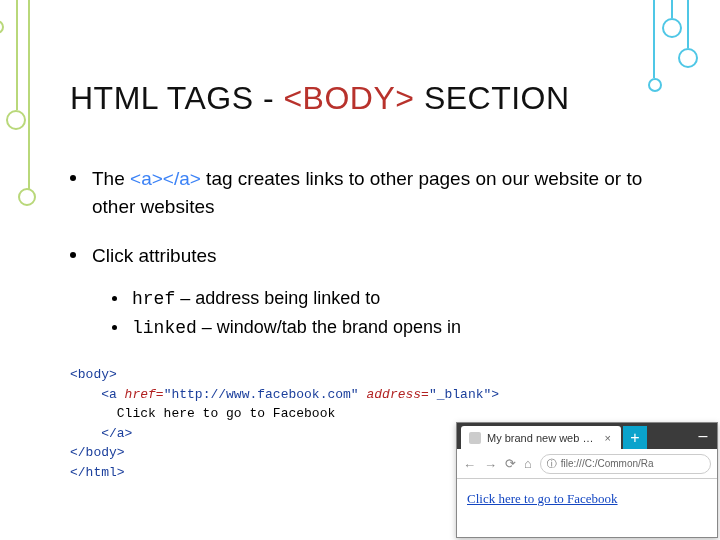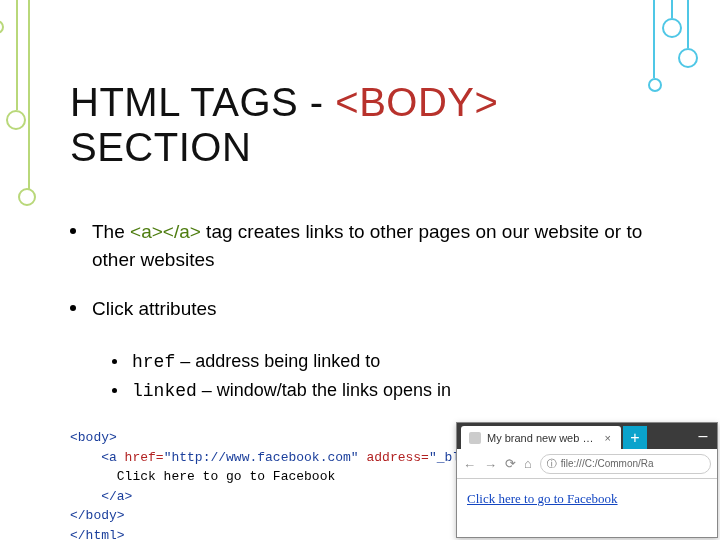--- a/index.html
+++ b/index.html
@@ -33,21 +33,21 @@
   #gl1 { top: -20px; left: 16px; width: 2px; height: 130px; }
   #gl2 { top: -20px; left: 28px; width: 2px; height: 210px; }
 
   .content {
     position: absolute;
     top: 80px;
     left: 70px;
     right: 50px;
   }
   h1 {
-    font-size: 40px;
+    font-size: 32px;
     font-weight: 400;
     letter-spacing: 0.5px;
     margin-bottom: 48px;
     color: #111;
   }
   h1 .red { color: #b8322c; }
 
   ul.main { list-style: none; }
   ul.main > li {
     position: relative;
@@ -59,22 +59,22 @@
   ul.main > li::before {
     content: "";
     position: absolute;
     left: 0;
     top: 10px;
     width: 6px;
     height: 6px;
     background: #000;
     border-radius: 50%;
   }
-  .red-inline { color: #4d7c0f; }
-  ul.sub { list-style: none; margin-top: 24px; }
+  .red-inline { color: #3b82f6; }
+  ul.sub { list-style: none; margin-top: 14px; }
   ul.sub > li {
     position: relative;
     padding-left: 40px;
     font-size: 18px;
     line-height: 1.6;
   }
   ul.sub > li::before {
     content: "";
     position: absolute;
     left: 20px;
@@ -88,21 +88,21 @@
 
   .code-block {
     margin-top: 14px;
     margin-left: 0;
     font-family: Consolas, "Courier New", monospace;
     font-size: 13px;
     line-height: 1.5;
     white-space: pre;
   }
   .cb-tag   { color: #1b3f9c; }
-  .cb-attr  { color: #b22222; }
+  .cb-attr  { color: #b22222; font-style: italic; }
   .cb-str   { color: #1b3f9c; }
   .cb-text  { color: #000; }
 
   
   .mini-browser {
     position: absolute;
     right: 2px;
     bottom: 2px;
     width: 262px;
     height: 116px;
@@ -211,21 +211,21 @@
     <li>
       <span>The </span><span class="red-inline">&lt;a&gt;&lt;/a&gt;</span><span> tag creates links to other pages on our website or to other websites</span>
     </li>
     <li>
       <span>Click attributes</span>
       <ul class="sub">
         <li>
           <code class="mono">href</code><span> – address being linked to</span>
         </li>
         <li>
-          <code class="mono">linked</code><span> – window/tab the links opens in</span>
+          <code class="mono">linked</code><span> – window/tab the brand opens in</span>
         </li>
       </ul>
     </li>
   </ul>
 
   <div class="code-block"><span class="cb-tag">&lt;body&gt;</span>
 <span class="cb-tag">    &lt;a </span><span class="cb-attr">href=</span><span class="cb-str">"http://www.facebook.com"</span><span> </span><span class="cb-attr">address=</span><span class="cb-str">"_blank"</span><span class="cb-tag">&gt;</span>
 <span class="cb-text">      Click here to go to Facebook</span>
 <span class="cb-tag">    &lt;/a&gt;</span>
 <span class="cb-tag">&lt;/body&gt;</span>

